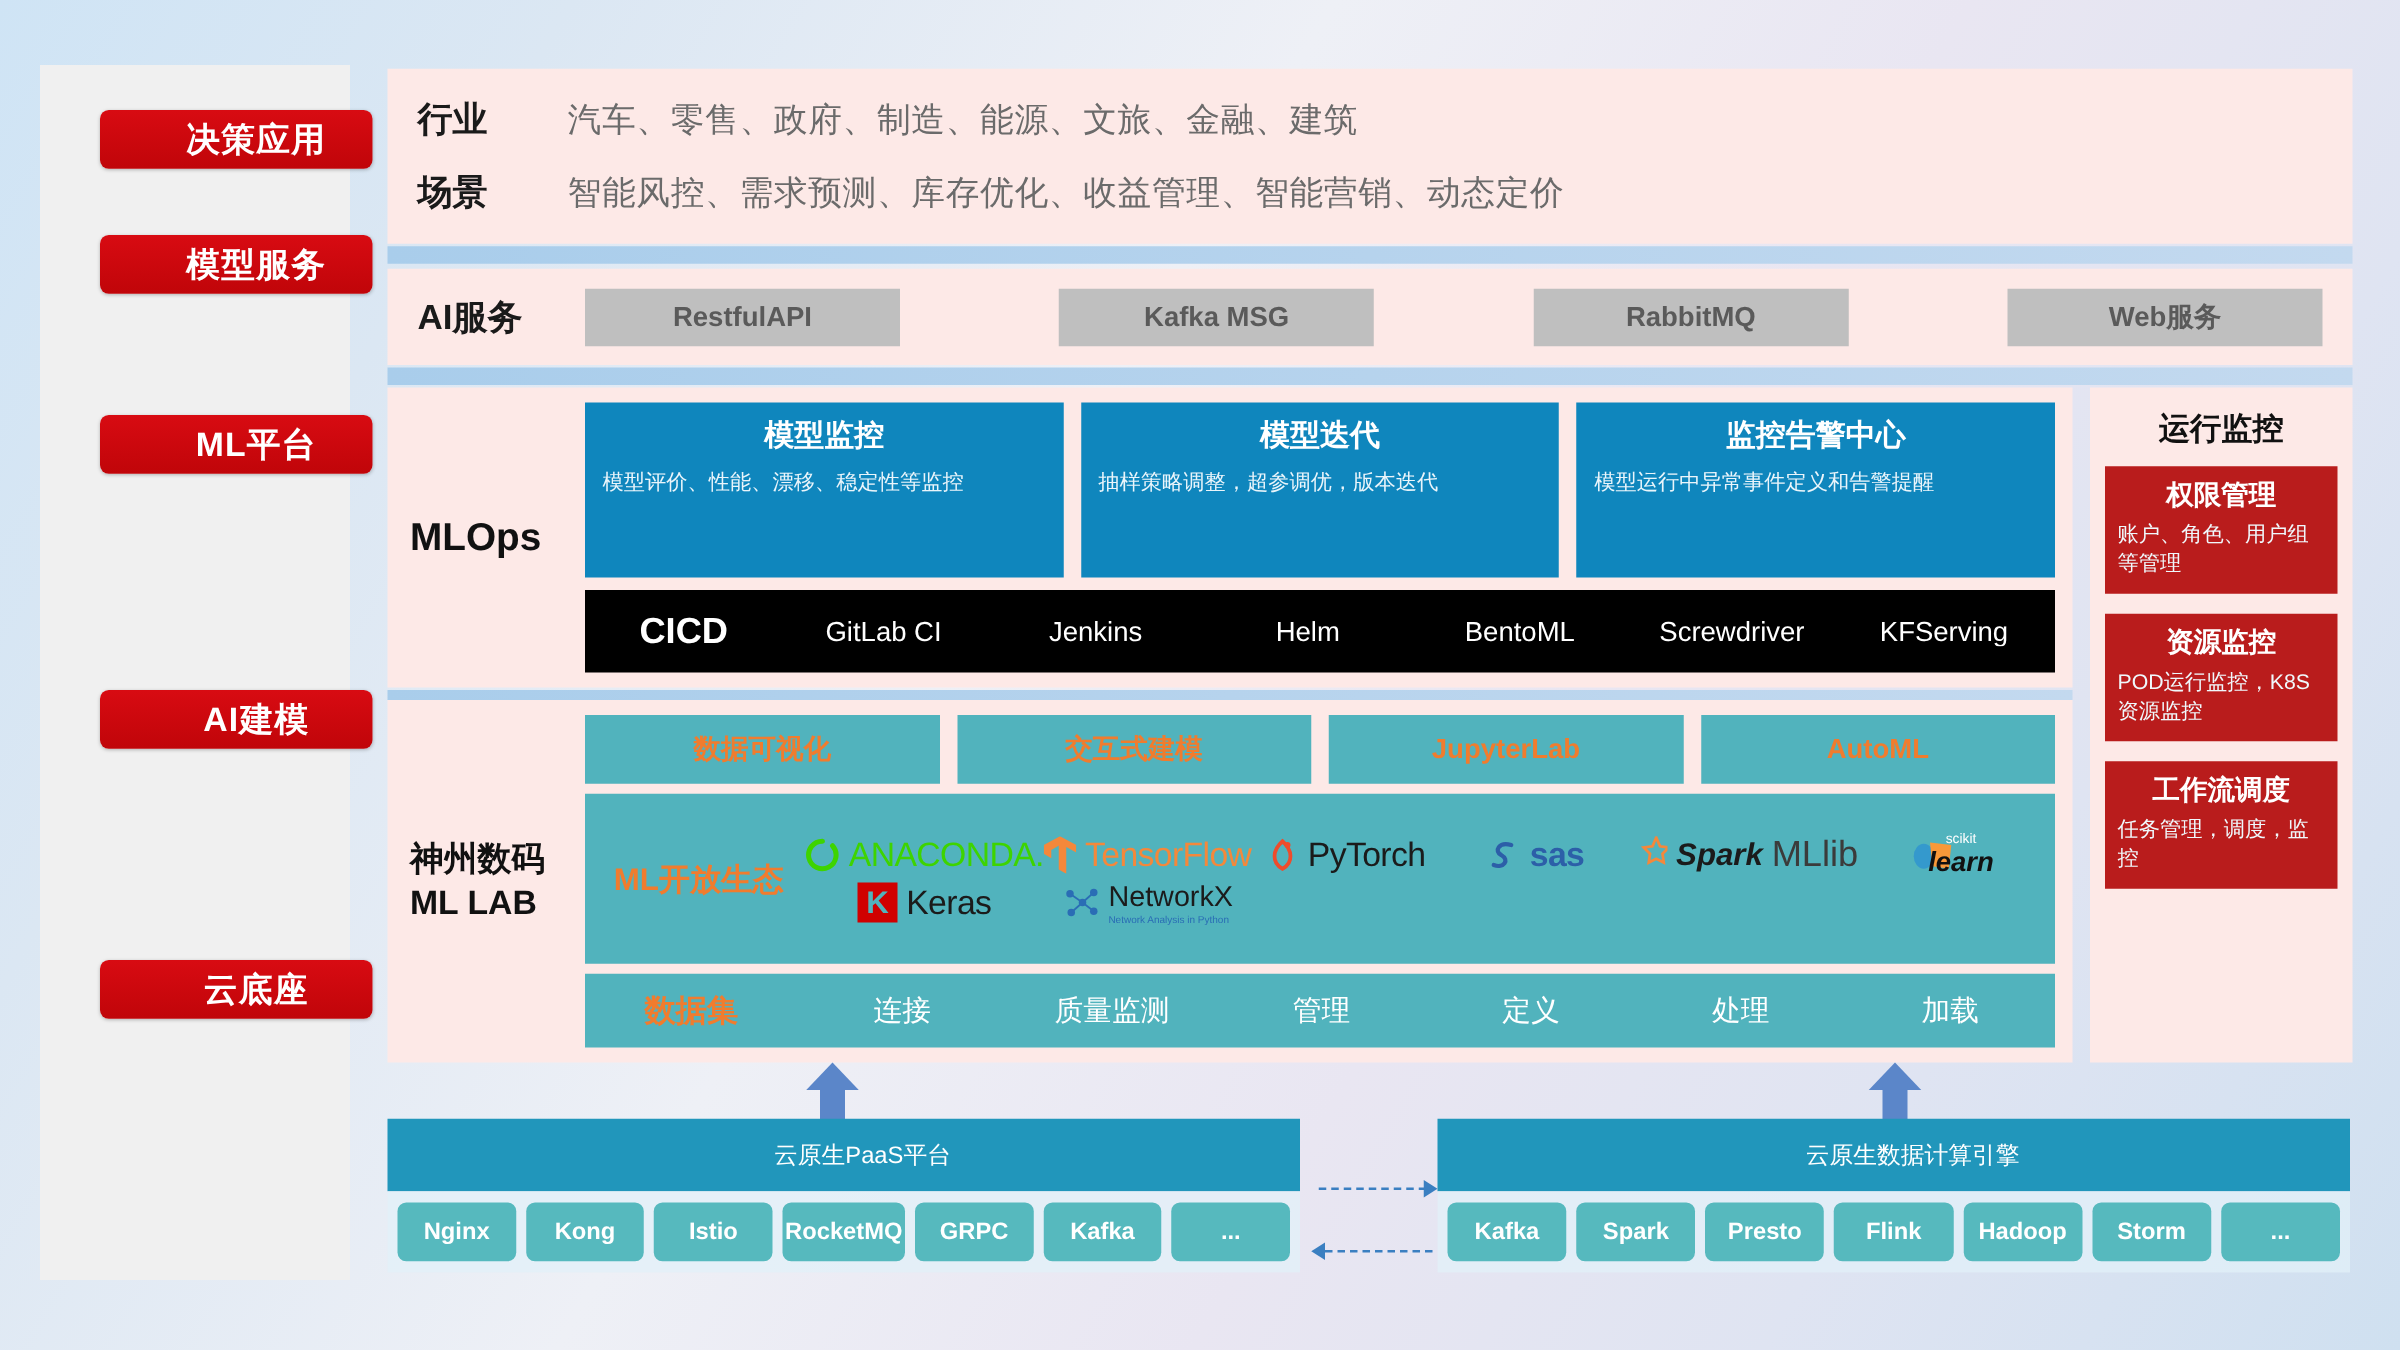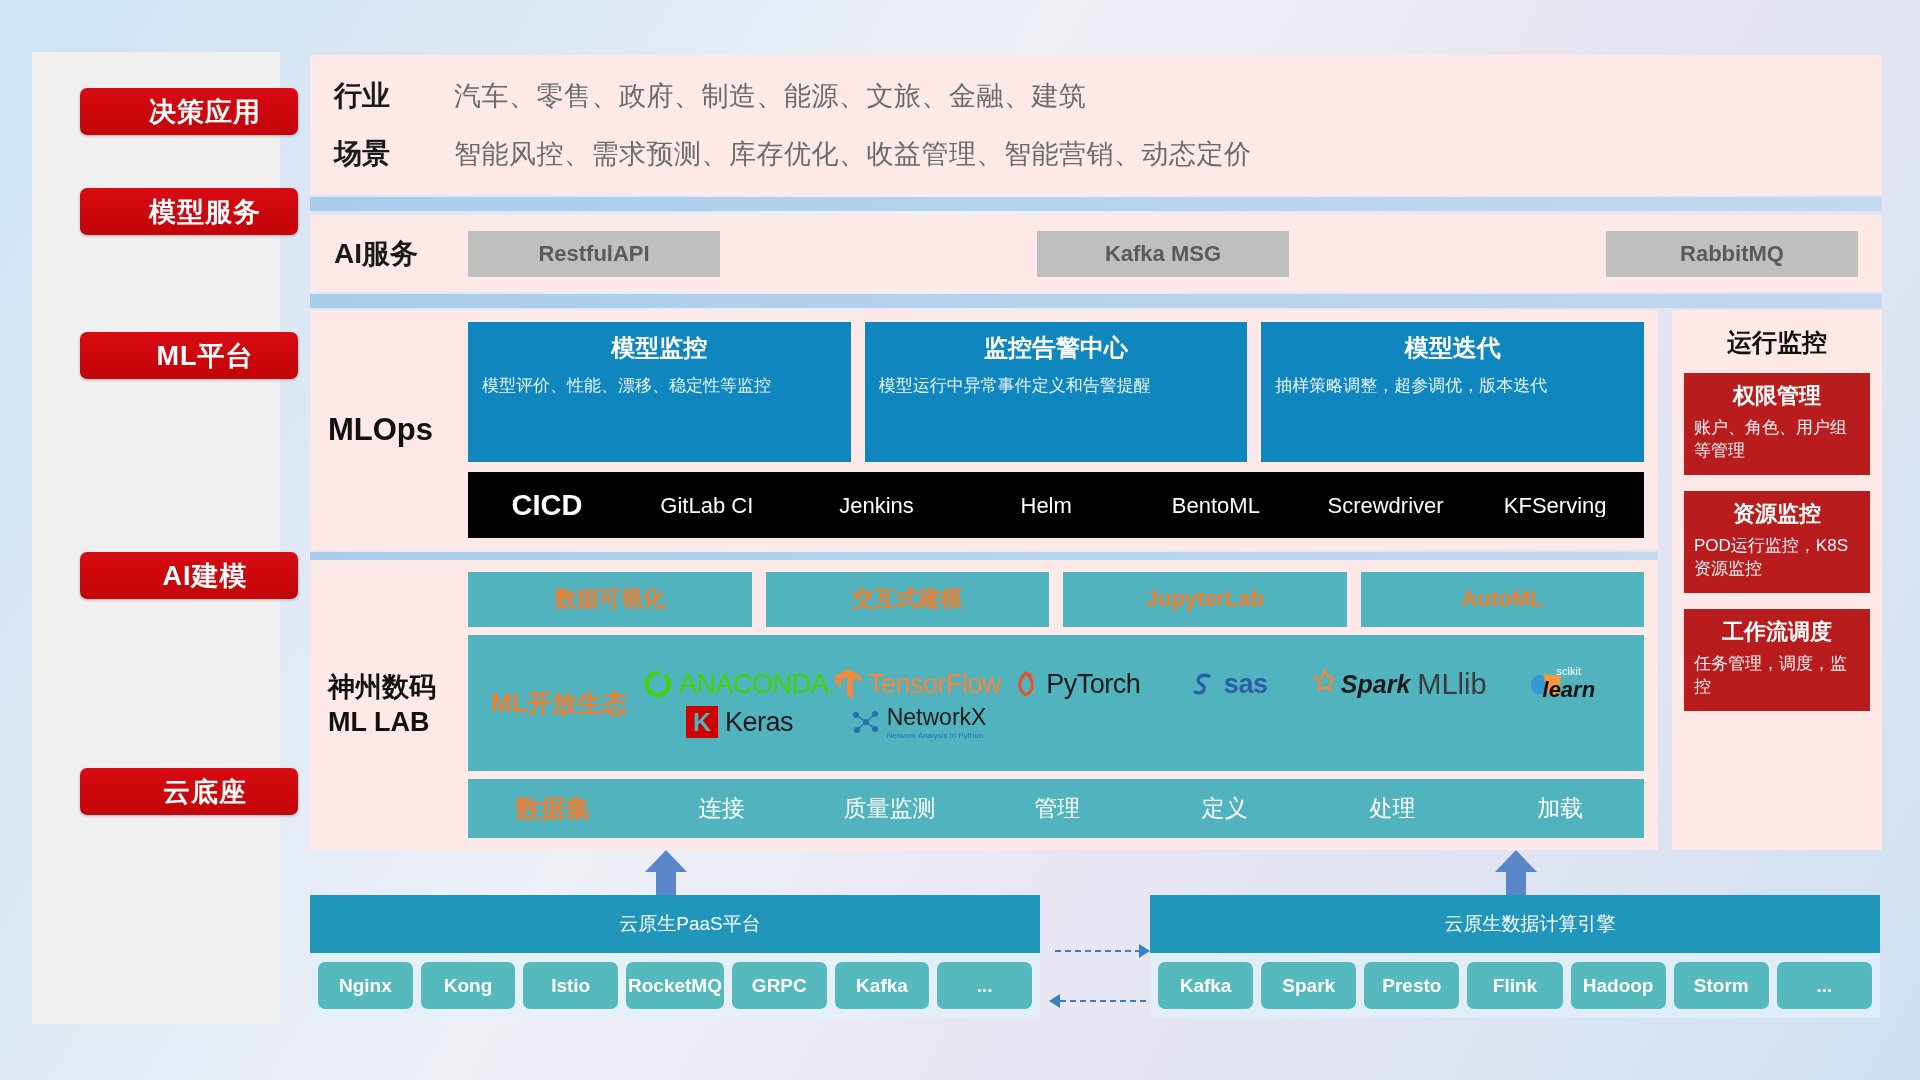--- a/index.html
+++ b/index.html
@@ -156,40 +156,41 @@
   </div>
 
   <div class="sep" style="top:197px"></div>
 
   <div class="band band-svc">
     <div class="svc-key">AI服务</div>
     <div class="svc-chips">
       <div class="svc-chip">RestfulAPI</div>
       <div class="svc-chip">Kafka MSG</div>
       <div class="svc-chip">RabbitMQ</div>
+      <div class="svc-chip">Web服务</div>
     </div>
   </div>
 
   <div class="sep" style="top:294px"></div>
 
   <div class="band band-mlops">
     <div class="mlops-key">MLOps</div>
     <div class="mlops-right">
       <div class="mlops-cards">
         <div class="mlops-card">
           <h4>模型监控</h4>
           <p>模型评价、性能、漂移、稳定性等监控</p>
         </div>
         <div class="mlops-card">
+          <h4>模型迭代</h4>
+          <p>抽样策略调整，超参调优，版本迭代</p>
+        </div>
+        <div class="mlops-card">
           <h4>监控告警中心</h4>
           <p>模型运行中异常事件定义和告警提醒</p>
-        </div>
-        <div class="mlops-card">
-          <h4>模型迭代</h4>
-          <p>抽样策略调整，超参调优，版本迭代</p>
         </div>
       </div>
       <div class="cicd-bar">
         <div class="cicd-title">CICD</div>
         <div class="cicd-item">GitLab CI</div>
         <div class="cicd-item">Jenkins</div>
         <div class="cicd-item">Helm</div>
         <div class="cicd-item">BentoML</div>
         <div class="cicd-item">Screwdriver</div>
         <div class="cicd-item">KFServing</div>

